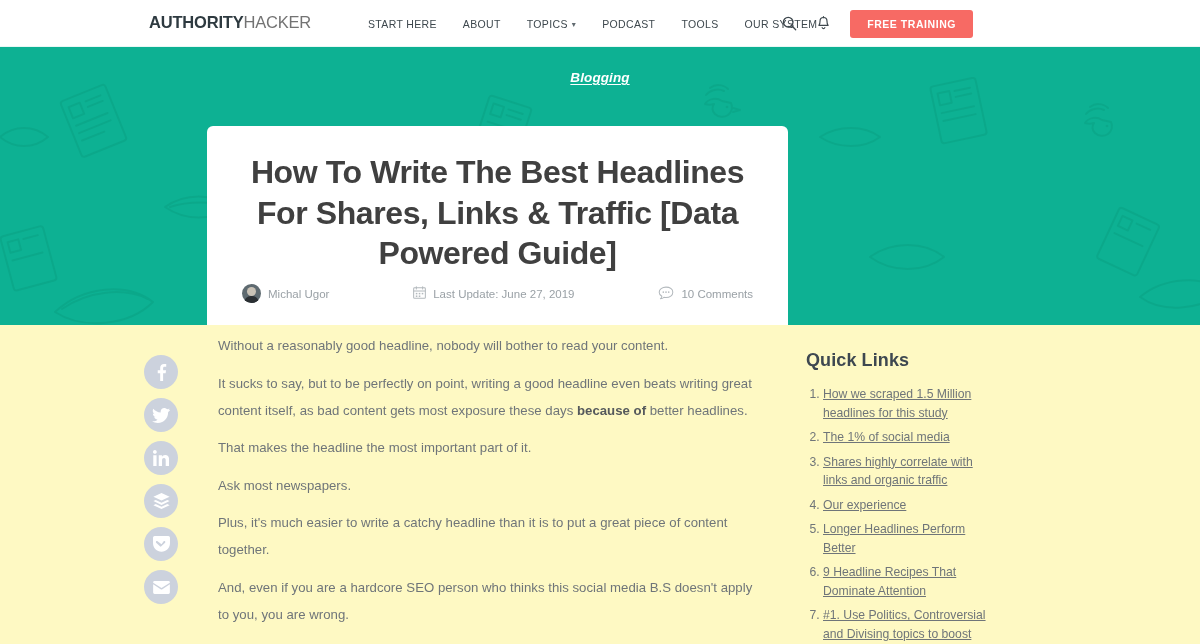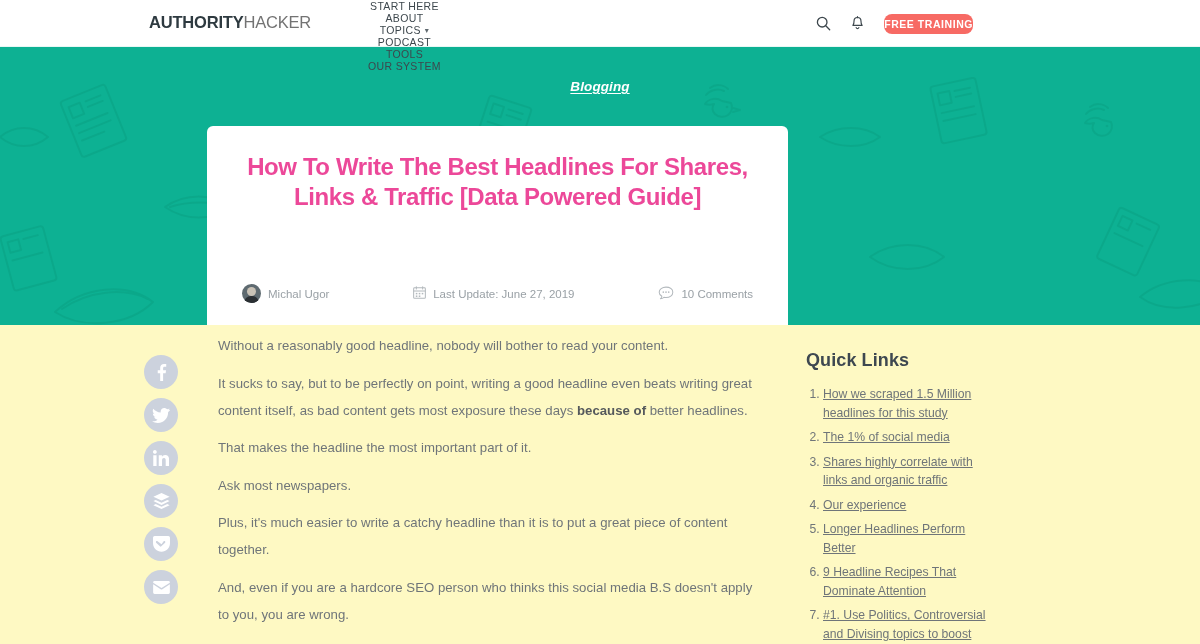--- a/index.html
+++ b/index.html
@@ -35,21 +35,21 @@
   .logo .b { font-weight: 700; color: #2e3a40; }
   .logo .l { font-weight: 400; color: #737373; }
 
   .main-nav {
     position: absolute;
     left: 368px;
     top: 0;
     height: 47px;
     display: flex;
     align-items: center;
-    flex-direction: column;
+    gap: 26px;
   }
   .nav-link {
     font-size: 10.5px;
     letter-spacing: 0.35px;
     color: #3d474d;
     text-decoration: none;
     white-space: nowrap;
     font-weight: 400;
     display: flex;
     align-items: center;
@@ -74,23 +74,23 @@
     background: none; border: none;
   }
   .icon-btn svg { display: block; }
 
   .cta-btn {
     margin-left: 10px;
     margin-right: 227px;
     background: #f76a64;
     color: #ffffff;
     border: none;
-    border-radius: 8px;
-    height: 20px;
-    padding: 0 0;
+    border-radius: 3px;
+    height: 28px;
+    padding: 0 17px;
     font-size: 10.5px;
     font-weight: 700;
     letter-spacing: 0.55px;
     font-family: "Liberation Sans", sans-serif;
     cursor: pointer;
     white-space: nowrap;
   }
 
   
   .hero {
@@ -103,21 +103,21 @@
     position: absolute; inset: 0;
     opacity: 0.55;
     pointer-events: none;
   }
   .hero-pattern svg { display:block; width: 100%; height: 100%; }
 
   .category-wrap {
     position: relative;
     z-index: 3;
     text-align: center;
-    padding-top: 30px;
+    padding-top: 21px;
   }
   .category-link {
     color: #ffffff;
     font-size: 13.5px;
     font-weight: 700;
     font-style: italic;
     text-decoration: underline;
     text-underline-offset: 2px;
     letter-spacing: 0.1px;
     cursor: pointer;
@@ -128,24 +128,24 @@
     left: 207px;
     top: 79px;              
     width: 581px;
     height: 199px;
     background: #ffffff;
     border-radius: 6px 6px 0 0;
     z-index: 4;
     padding: 26px 35px 0 35px;
   }
   .article-title {
-    font-size: 24px;
+    font-size: 32px;
     line-height: 1.27;
     font-weight: 700;
-    color: #ec4899;
+    color: #404040;
     text-align: center;
     letter-spacing: -0.4px;
   }
   .meta-row {
     position: absolute;
     left: 35px;
     right: 35px;
     bottom: 22px;
     display: flex;
     align-items: center;

